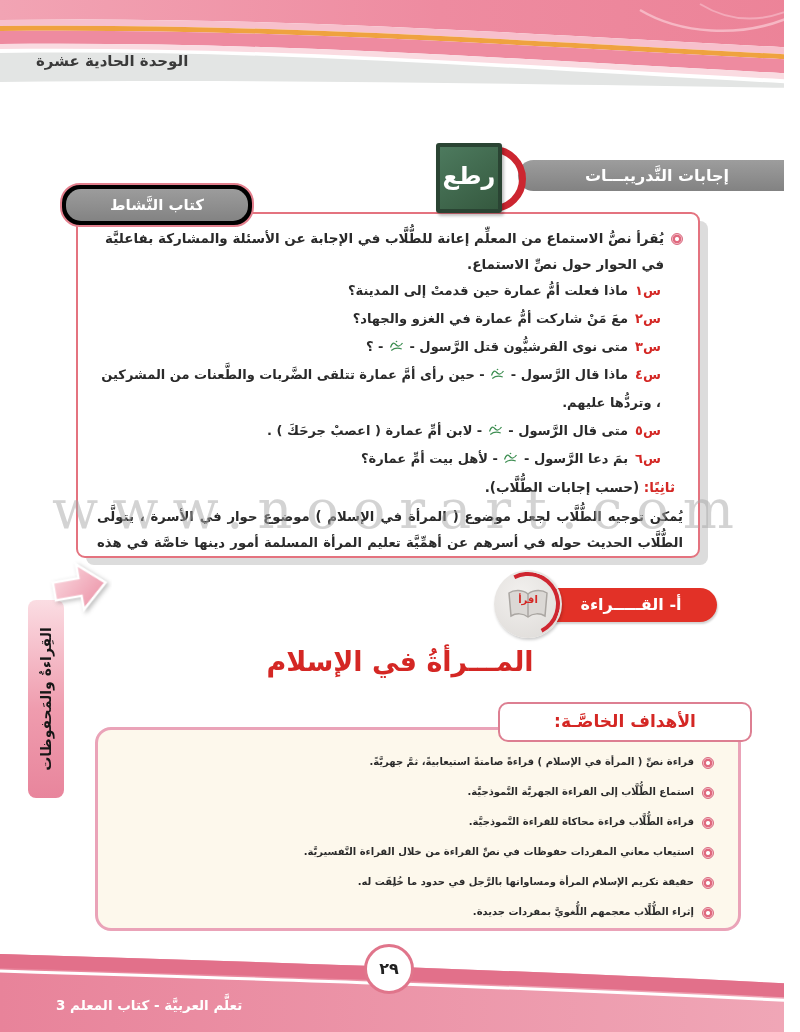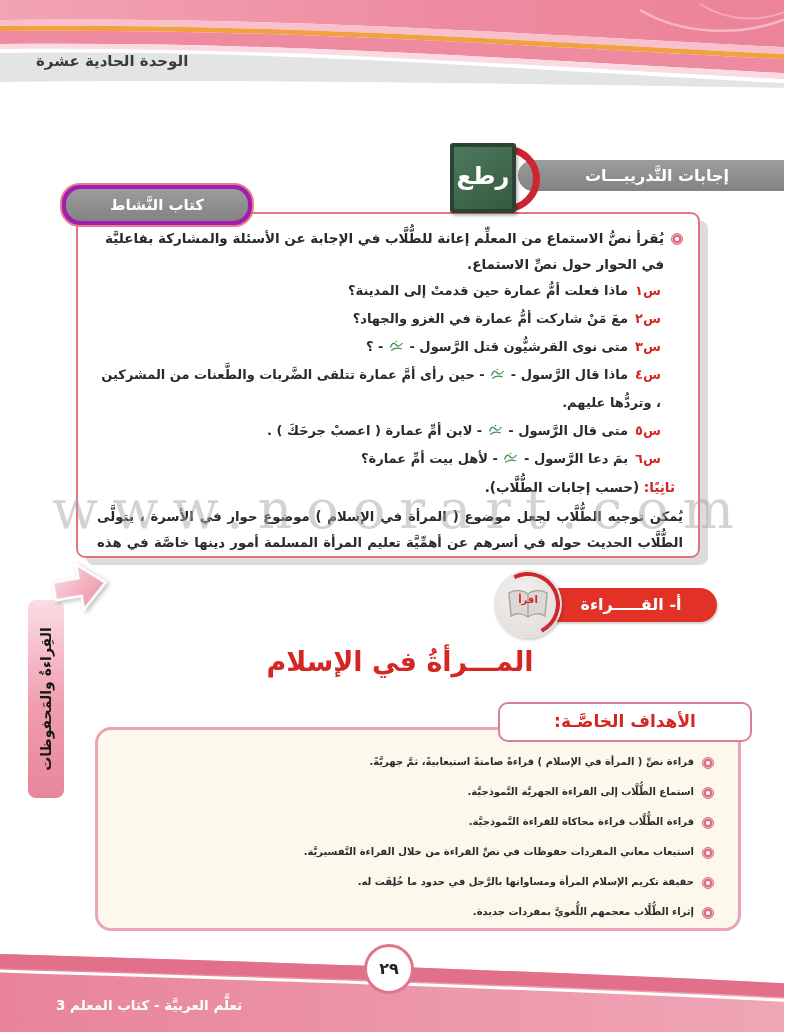--- a/index.html
+++ b/index.html
@@ -8,28 +8,28 @@
   .abs{position:absolute;}
 
   
   .unit-label{left:36px;top:52px;font-size:15px;font-weight:bold;color:#3a3a3a;direction:rtl;}
 
   
   .answers-banner{left:518px;top:160px;width:278px;height:31px;
     background:linear-gradient(180deg,#9d9d9d,#828282);
     border-radius:16px 6px 6px 16px;color:#fff;font-weight:bold;font-size:16px;
     line-height:31px;text-align:center;direction:rtl;z-index:3;}
-  .board-wrap{left:450px;top:140px;width:86px;height:80px;z-index:4;}
+  .board-wrap{left:436px;top:140px;width:86px;height:80px;z-index:4;}
   .board-ring{position:absolute;left:24px;top:6px;width:52px;height:52px;border:7px solid #cc2630;
     border-radius:50%;}
   .board{position:absolute;left:0;top:3px;width:58px;height:62px;
     background:linear-gradient(145deg,#4d7a5e,#35593f);
     border:4px solid #2a4433;border-radius:3px;box-shadow:2px 3px 3px rgba(0,0,0,.25);
     color:#fff;font-weight:bold;font-size:24px;text-align:center;line-height:58px;}
-  .activity-badge{left:60px;top:183px;width:190px;height:40px;background:#a21caf;
+  .activity-badge{left:60px;top:183px;width:190px;height:40px;background:#000000;
     border:2px solid #e4808e;border-radius:20px;z-index:4;}
   .activity-badge .inner{position:absolute;inset:4px;background:linear-gradient(180deg,#9c9c9c,#838383);
     border-radius:15px;color:#fff;font-weight:bold;font-size:15px;text-align:center;
     line-height:32px;direction:rtl;}
 
   
   .content-box{left:76px;top:212px;width:620px;height:342px;background:#fff;
     border:2px solid #e4737f;border-radius:9px;box-shadow:9px 8px 0 -1px #dcdcdc;z-index:2;}
   .box-inner{position:absolute;inset:0;padding:11px 15px 6px 19px;direction:rtl;
     color:#2a2a2a;font-weight:bold;overflow:hidden;}

